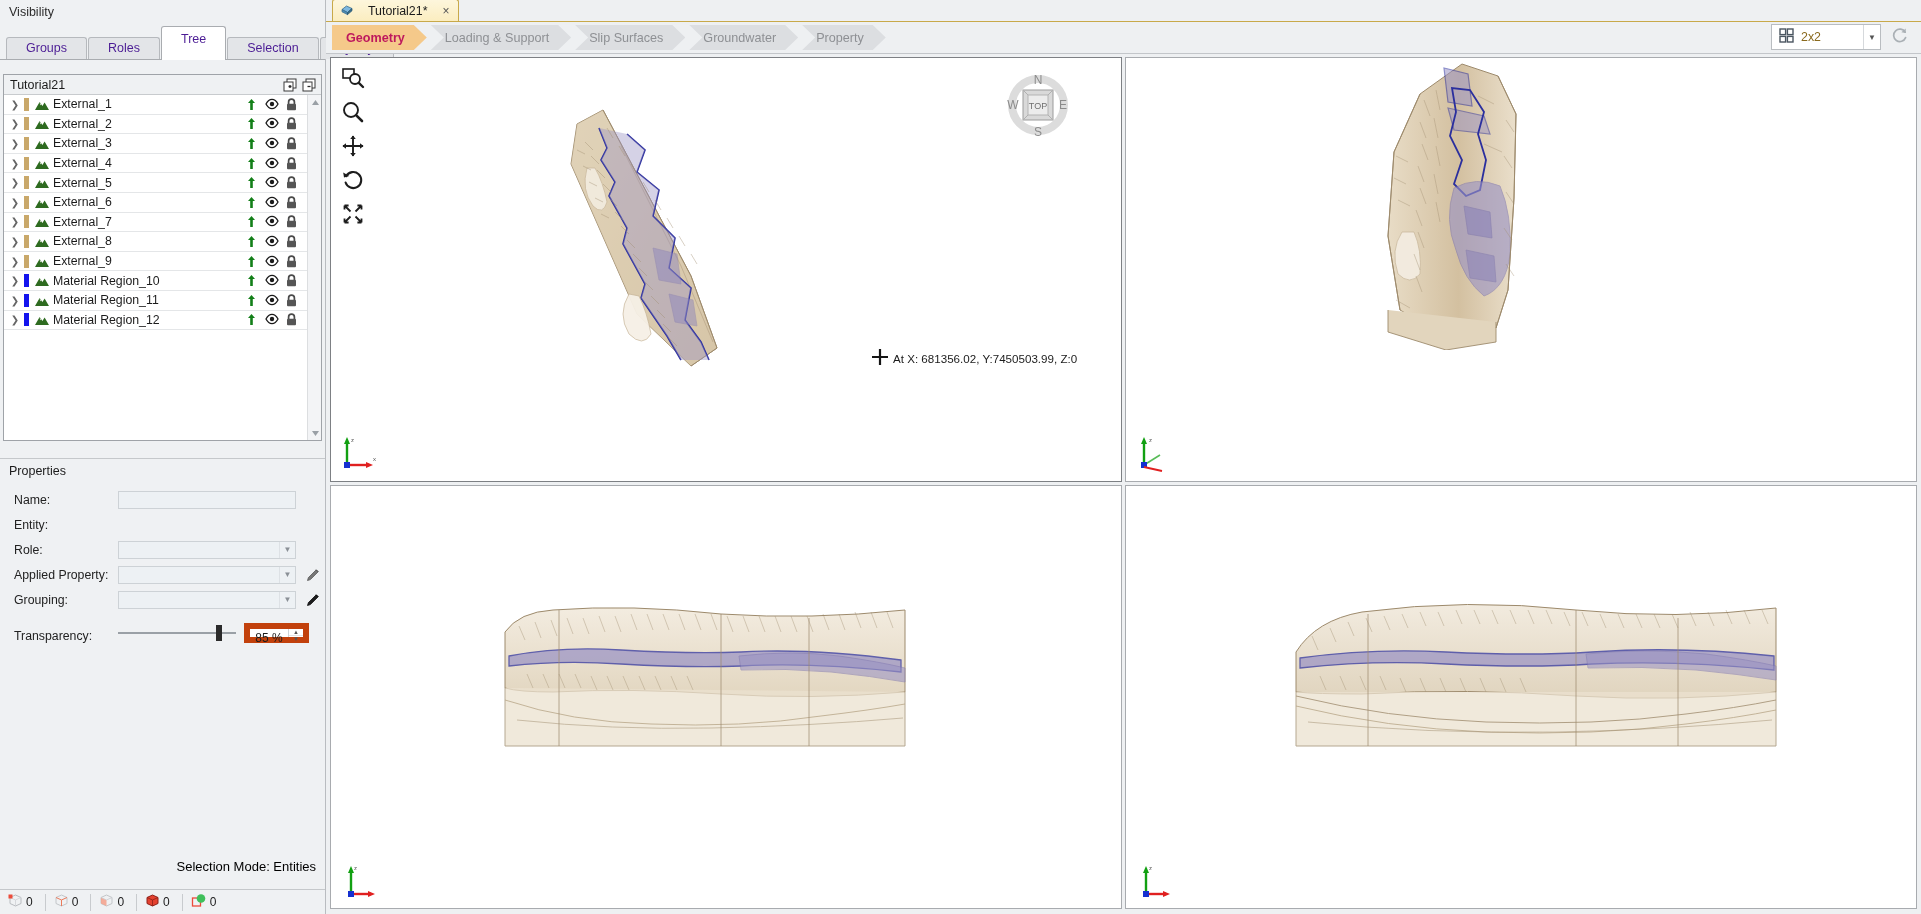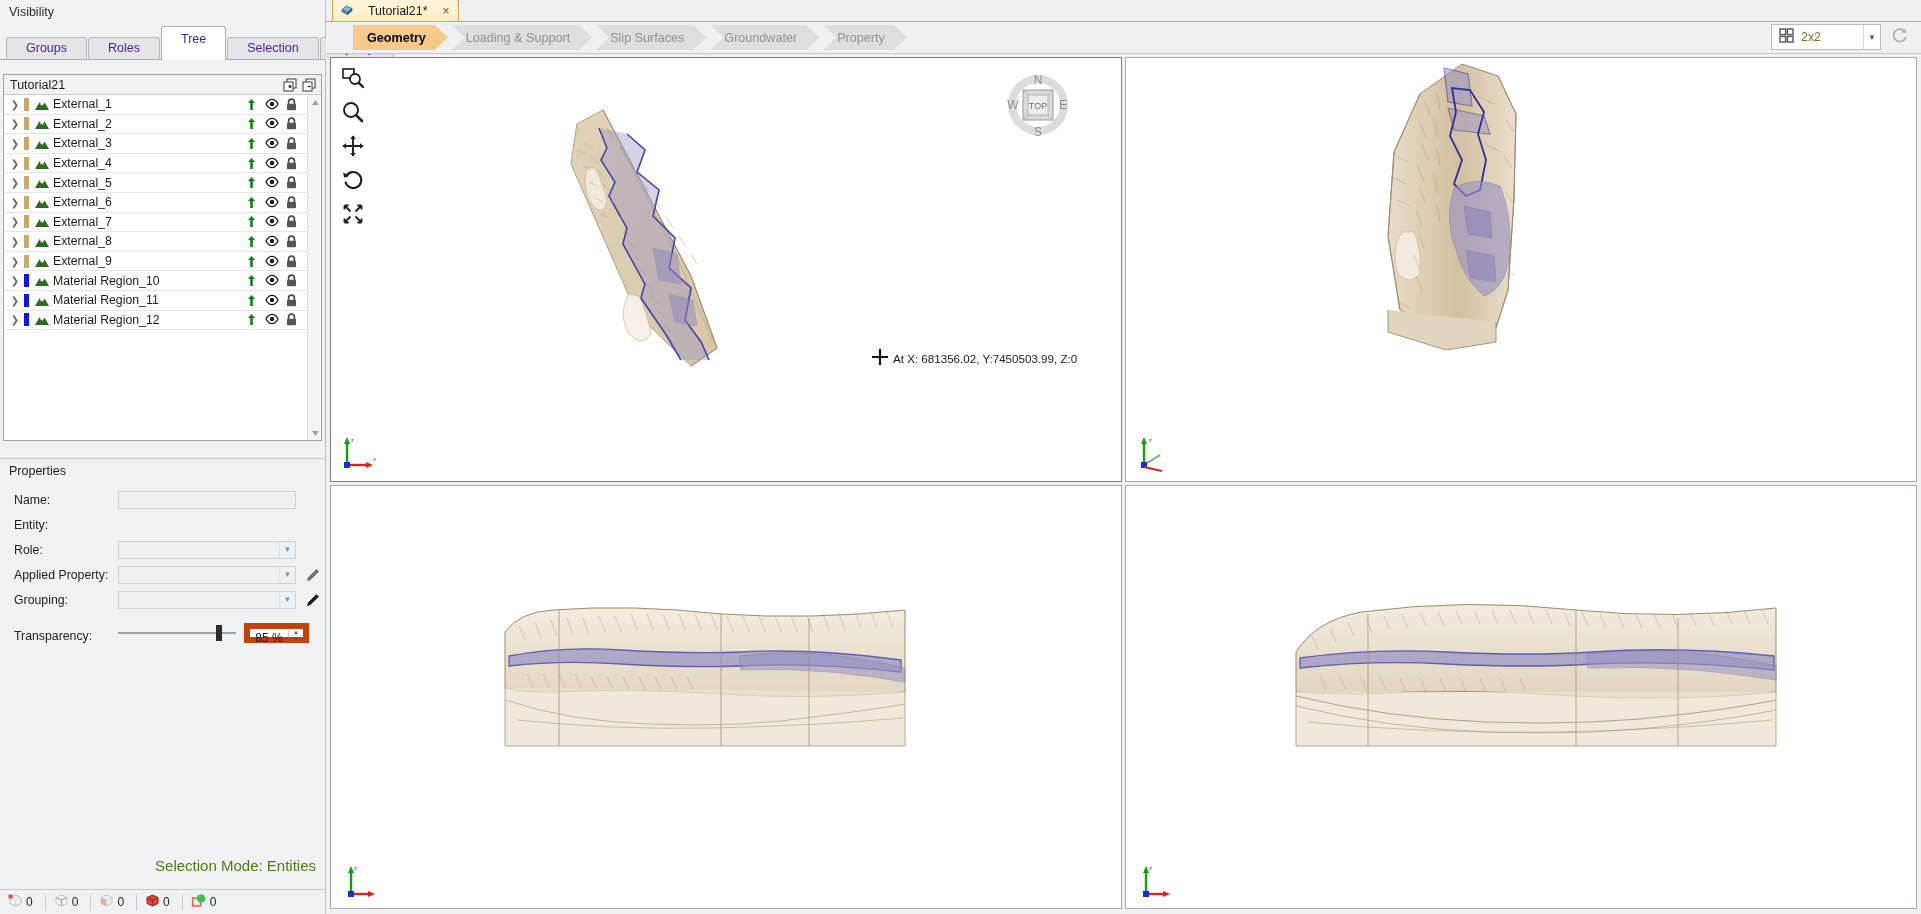--- a/index.html
+++ b/index.html
@@ -150,21 +150,21 @@
     display: flex; flex-direction: column;
   }
   .spin-arrows div {
     flex: 1; display: flex; align-items: center; justify-content: center;
     font-size: 6px; color: #555; cursor: pointer;
   }
   .spin-arrows div + div { border-top: 1px solid #e2e4e6; }
 
   .sel-mode {
     text-align: right; padding-right: 9px;
-    font-size: 15px; color: #4d7c0f; margin-top: auto; padding-bottom: 3px;
+    font-size: 13px; color: #000000; margin-top: auto; padding-bottom: 3px;
   }
   .statusbar {
     height: 25px; display: flex; align-items: center;
     border-top: 1px solid #c5c8cb;
     background: #eff1f3;
   }
   .stat-item {
     display: flex; align-items: center; gap: 3px;
     padding: 0 12px 0 8px;
     font-size: 12px;
@@ -203,21 +203,21 @@
     position: relative; height: 25px;
     display: flex; align-items: center;
     padding: 0 22px 0 14px;
     font-size: 12.6px; color: #8e9094;
     background: #dcdee1;
     margin-right: 4px;
     clip-path: polygon(0 0, calc(100% - 13px) 0, 100% 50%, calc(100% - 13px) 100%, 0 100%, 13px 50%);
     cursor: pointer;
   }
   .chev:first-child { clip-path: polygon(0 0, calc(100% - 13px) 0, 100% 50%, calc(100% - 13px) 100%, 0 100%); padding-left: 14px; }
-  .chev.active { background: #f5c98a; color: #000000; font-weight: bold; margin-left: 21px; }
+  .chev.active { background: #f5c98a; color: #be185d; font-weight: bold; }
 
   .wf-right {
     position: absolute; right: 8px; top: 2px;
     display: flex; align-items: center; gap: 4px;
   }
   .layout-combo {
     display: flex; align-items: center;
     height: 26px; width: 110px;
     background: #fff; border: 1px solid #b9bdc1;
     padding-left: 7px; gap: 7px;

